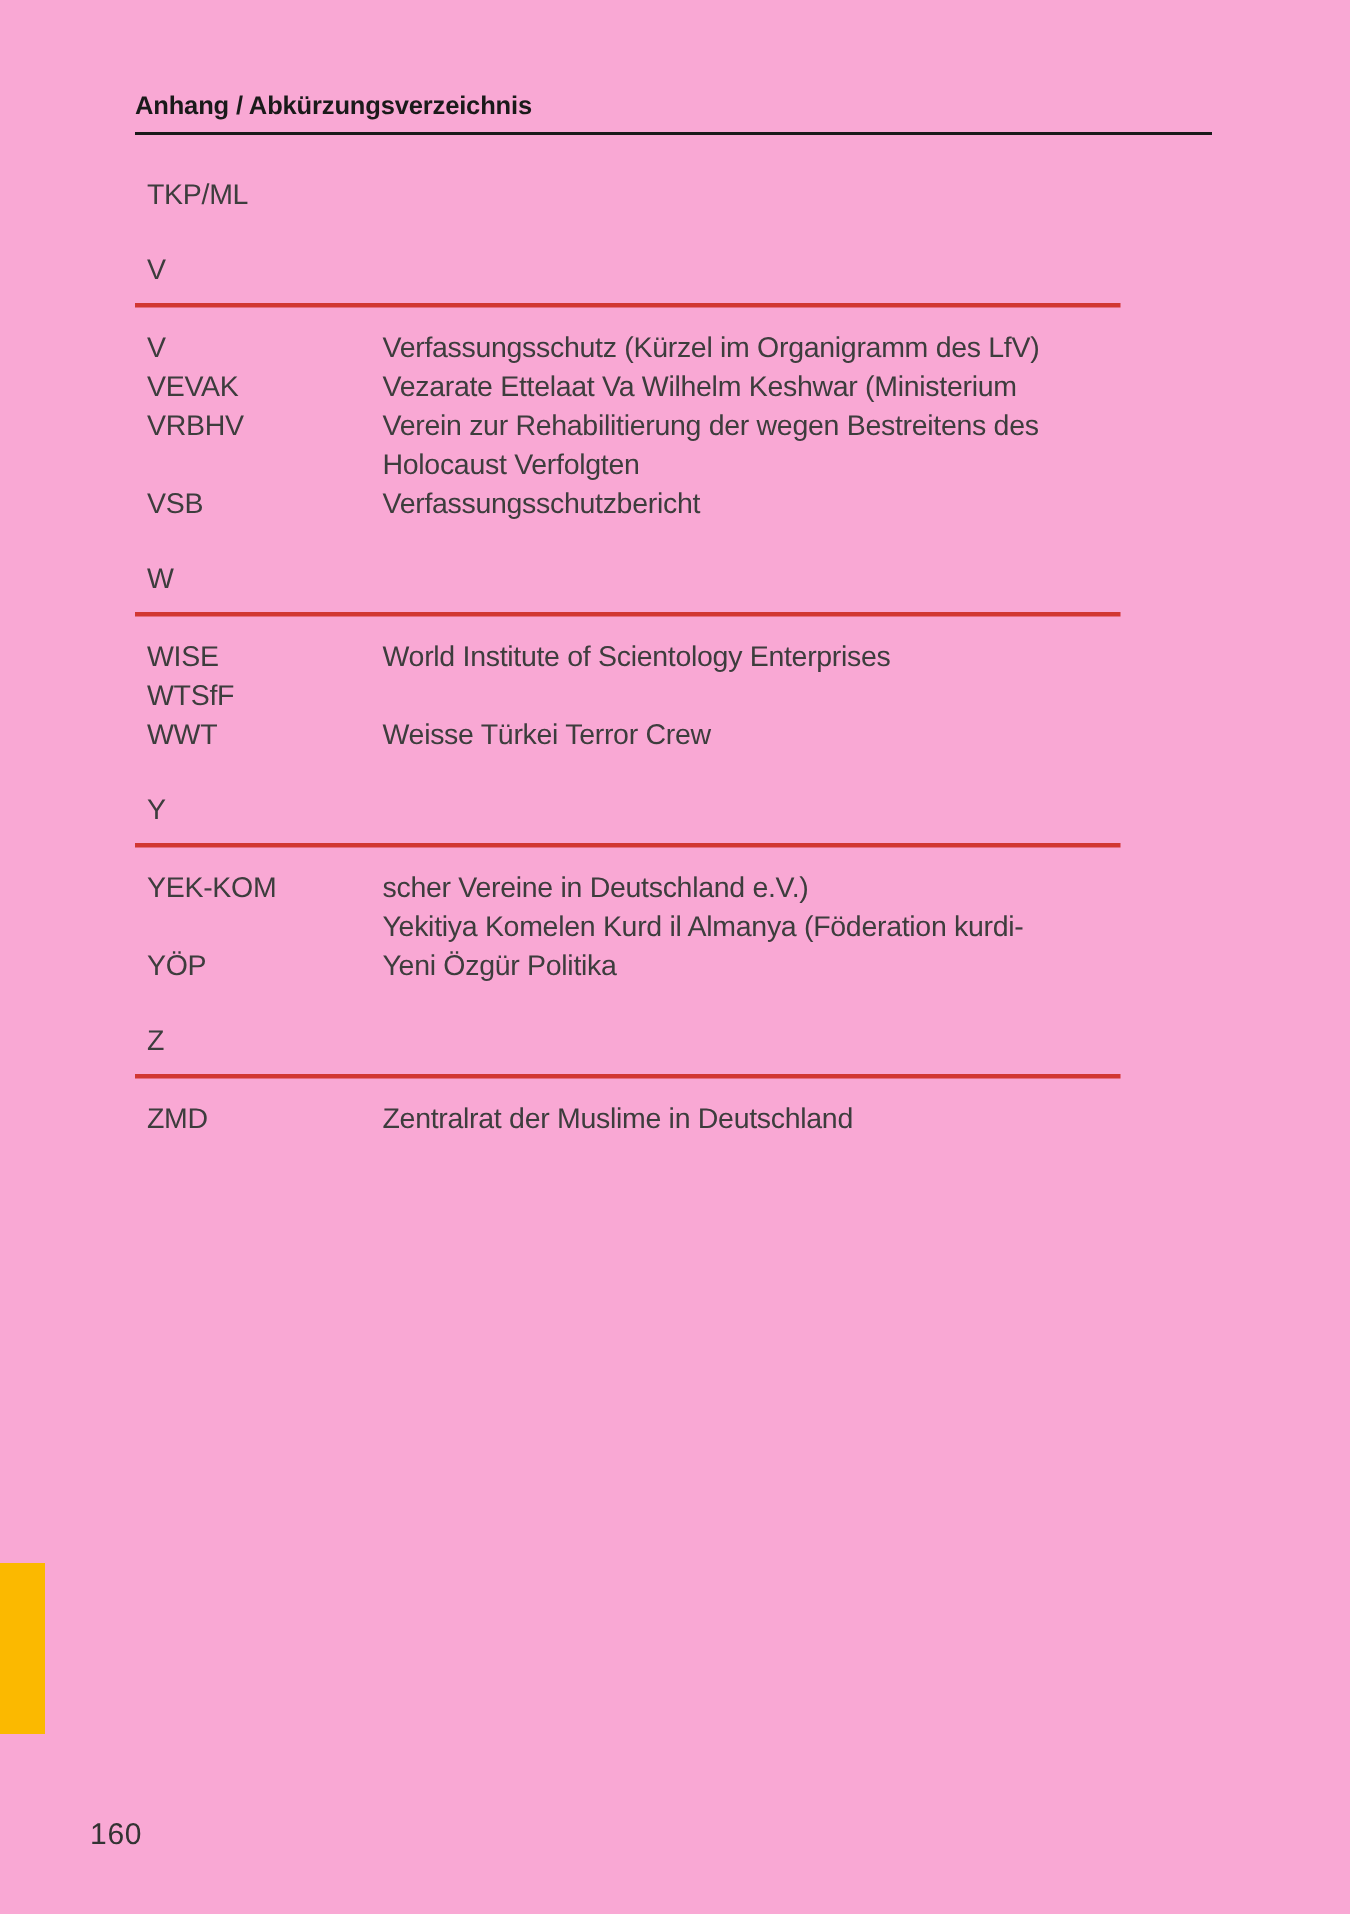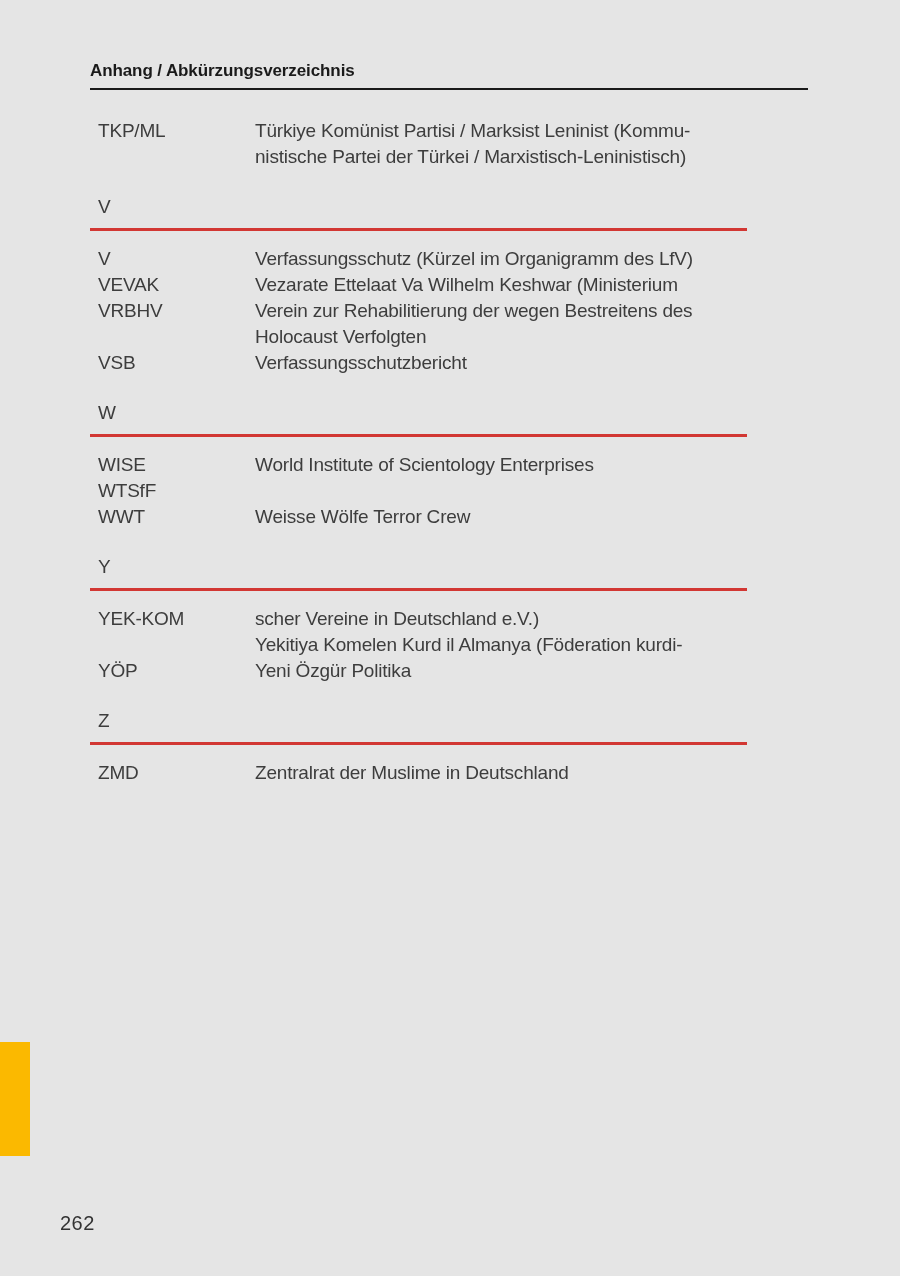--- a/index.html
+++ b/index.html
@@ -8,21 +8,21 @@
     --text: #3d3d3d;
     --title: #1a1a1a;
   }
   * { margin: 0; padding: 0; box-sizing: border-box; }
   html, body { background: #ffffff; }
   body { font-family: "Liberation Sans", sans-serif; }
   .page {
     position: relative;
     width: 900px;
     height: 1276px;
-    background: #e5e5e5;
+    background: #f9a8d4;
     overflow: hidden;
   }
   .content {
     position: absolute;
     left: 90px;
     top: 0;
     width: 718px;
   }
   .page-header {
     margin-top: 61px;
@@ -92,24 +92,20 @@
 <body>
 
 <div class="page">
   <div class="content">
     <div class="page-header">Anhang / Abkürzungsverzeichnis</div>
     <div class="listing" id="listing">
         <div class="section no-letter">
           <div class="entries">
             <div class="entry-row">
               <div class="abbr-cell">TKP/ML</div>
-              <div class="def-cell">
-                <div class="def-line">Türkiye Komünist Partisi / Marksist Leninist (Kommu-</div>
-                <div class="def-line">nistische Partei der Türkei / Marxistisch-Leninistisch)</div>
-              </div>
             </div>
           </div>
         </div>
         <div class="section">
           <div class="letter-wrap">
             <div class="letter-heading">V</div>
             <div class="red-rule"></div>
           </div>
           <div class="entries">
             <div class="entry-row">
@@ -150,21 +146,21 @@
               <div class="def-cell">
                 <div class="def-line">World Institute of Scientology Enterprises</div>
               </div>
             </div>
             <div class="entry-row">
               <div class="abbr-cell">WTSfF</div>
             </div>
             <div class="entry-row">
               <div class="abbr-cell">WWT</div>
               <div class="def-cell">
-                <div class="def-line">Weisse Wölfe Terror Crew</div>
+                <div class="def-line">Weisse Türkei Terror Crew</div>
               </div>
             </div>
           </div>
         </div>
         <div class="section">
           <div class="letter-wrap">
             <div class="letter-heading">Y</div>
             <div class="red-rule"></div>
           </div>
           <div class="entries">
@@ -195,14 +191,14 @@
                 <div class="def-line">Zentralrat der Muslime in Deutschland</div>
               </div>
             </div>
           </div>
         </div>
       </div>
   </div>
 
   <div class="accent-bar"></div>
 
-  <div class="page-number">262</div>
+  <div class="page-number">160</div>
 </div>
 
 </body></html>

